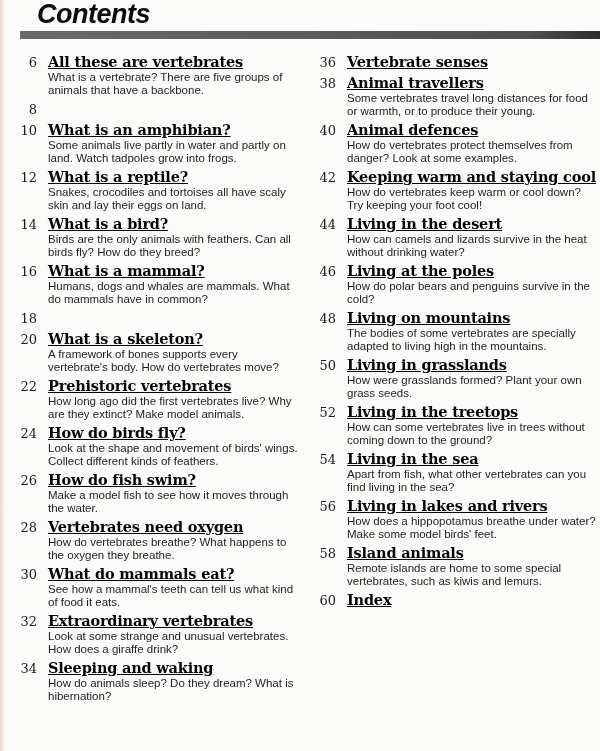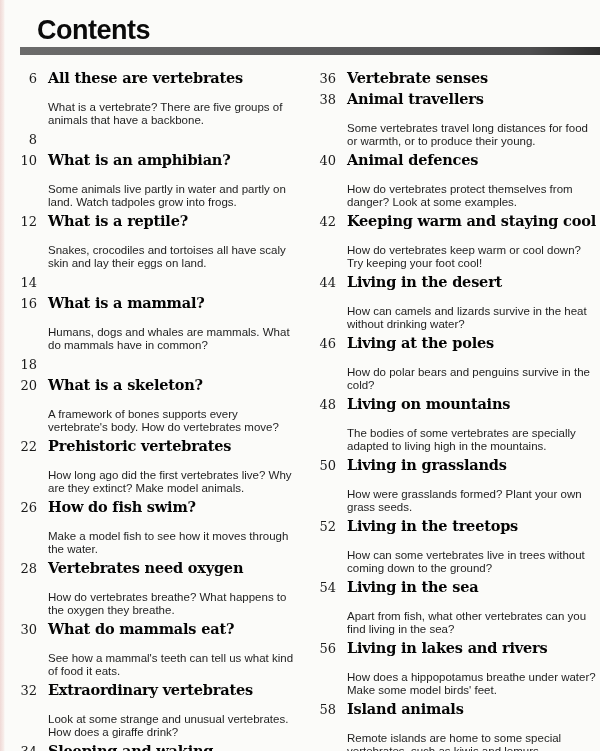--- a/index.html
+++ b/index.html
@@ -10,21 +10,21 @@
     position: relative;
     overflow: hidden;
     font-family: "Liberation Sans", sans-serif;
   }
   .scan-edge {
     position: absolute;
     left: 0; top: 0;
     width: 5px; height: 100%;
     background: linear-gradient(to right, #efd9d6, #f7ece9 70%, rgba(251,251,249,0));
   }
-  .header { padding-top: 16px; }
+  .header { padding-top: 0; font-style: italic; }
   .page-title {
     margin: 0 0 3px 37px;
     font-family: "Liberation Sans", sans-serif;
     font-weight: bold;
     font-size: 27px;
     letter-spacing: -0.5px;
     color: #0b0b0b;
     line-height: 1.05;
   }
   .title-rule {
@@ -54,28 +54,29 @@
   }
   .entry-body { margin-left: 11px; }
   .entry-title {
     font-family: "DejaVu Serif", serif;
     font-weight: bold;
     font-size: 14.5px;
     line-height: 16px;
     color: #050505;
     letter-spacing: -0.2px;
     white-space: nowrap;
+    text-decoration: underline;
   }
   .entry-desc {
     font-family: "Liberation Sans", sans-serif;
     font-size: 11.5px;
     line-height: 13px;
     color: #1e1e1e;
     max-width: 251px;
-    margin-top: 15px;
+    margin-top: 1px;
   }
 </style>
 </head>
 <body>
 
 <div class="scan-edge"></div>
 
 <div class="header">
   <h1 class="page-title">Contents</h1>
   <div class="title-rule"></div>
@@ -106,20 +107,24 @@
   <div class="entry">
     <span class="pagenum">12</span>
     <div class="entry-body">
       <div class="entry-title">What is a reptile?</div>
       <div class="entry-desc">Snakes, crocodiles and tortoises all have scaly skin and lay their eggs on land.</div>
     </div>
   </div>
 
   <div class="entry">
     <span class="pagenum">14</span>
+    <div class="entry-body">
+      <div class="entry-title">What is a bird?</div>
+      <div class="entry-desc">Birds are the only animals with feathers. Can all birds fly? How do they breed?</div>
+    </div>
   </div>
 
   <div class="entry">
     <span class="pagenum">16</span>
     <div class="entry-body">
       <div class="entry-title">What is a mammal?</div>
       <div class="entry-desc">Humans, dogs and whales are mammals. What do mammals have in common?</div>
     </div>
   </div>
 
@@ -136,20 +141,27 @@
   </div>
 
   <div class="entry">
     <span class="pagenum">22</span>
     <div class="entry-body">
       <div class="entry-title">Prehistoric vertebrates</div>
       <div class="entry-desc">How long ago did the first vertebrates live? Why are they extinct? Make model animals.</div>
     </div>
   </div>
 
+  <div class="entry">
+    <span class="pagenum">24</span>
+    <div class="entry-body">
+      <div class="entry-title">How do birds fly?</div>
+      <div class="entry-desc">Look at the shape and movement of birds' wings. Collect different kinds of feathers.</div>
+    </div>
+  </div>
 
   <div class="entry">
     <span class="pagenum">26</span>
     <div class="entry-body">
       <div class="entry-title">How do fish swim?</div>
       <div class="entry-desc">Make a model fish to see how it moves through the water.</div>
     </div>
   </div>
 
   <div class="entry">

